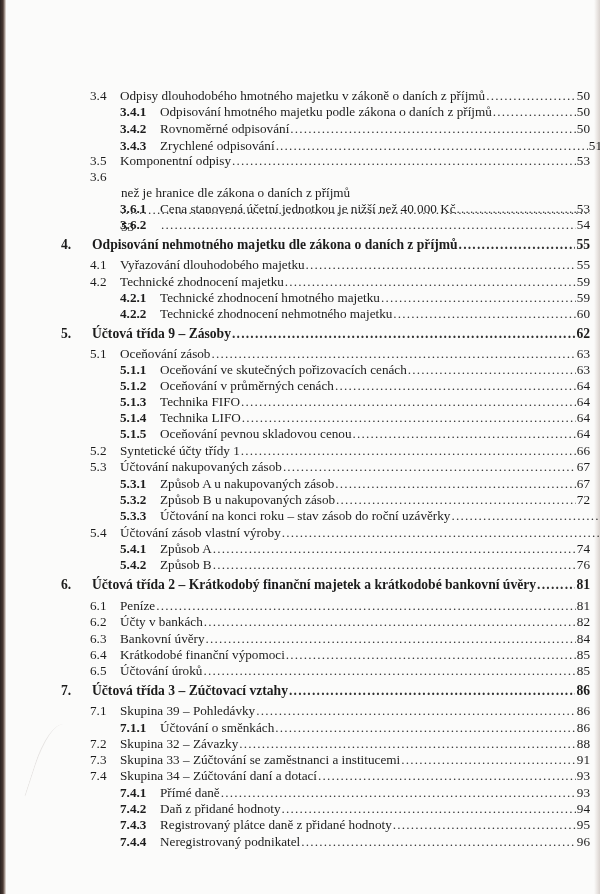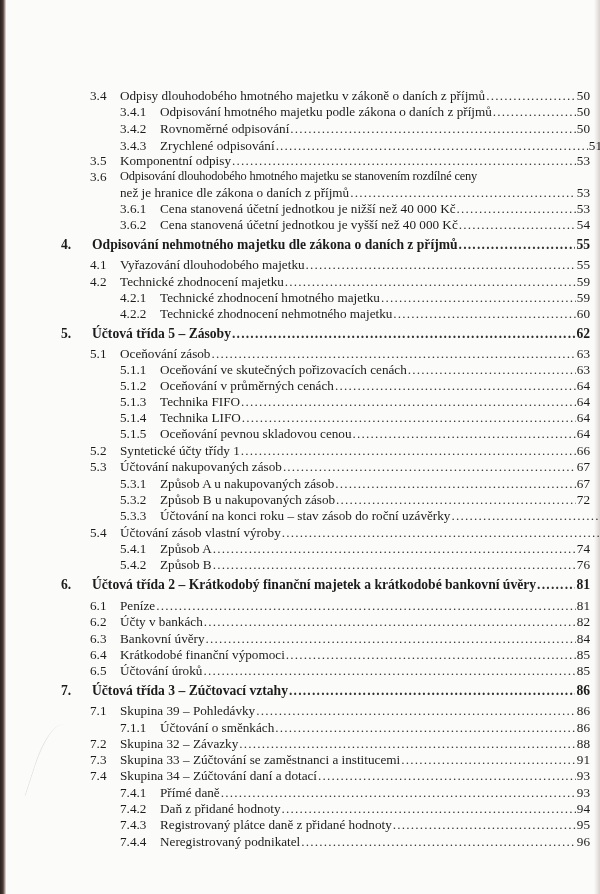--- a/index.html
+++ b/index.html
@@ -36,28 +36,28 @@
       content: "..........................................................................................................................................................................................................................";
     }
     .row .page { flex: 0 0 auto; text-align: right; }
 
     
     .lvl1 { font-weight: bold; font-size: 13.6px; }
     .lvl1 .num { left: 57px; }
     .lvl1 .title-wrap { left: 88px; }
     .lvl2 .num { left: 86px; }
     .lvl2 .title-wrap { left: 116px; }
-    .lvl3 .num { left: 116px; }
+    .lvl3 .num { left: 116px; font-weight: bold; }
     .lvl3 .title-wrap { left: 156px; }
 
     .multi { height: 34px; }
     .multi .first-line {
       position: absolute; left: 116px; top: 0; font-size: 12.4px; letter-spacing: -0.2px;
     }
-    .multi .title-wrap { top: 16px; }
+    .multi .title-wrap { top: 16px; flex-direction: column; }
     .multi .num { top: 0; }
 
     .pencil-mark {
       position: absolute; left: 36px; top: 722px; width: 24px; height: 80px;
       border-left: 1px solid #d9d5d3; border-radius: 60% 0 0 0;
       transform: rotate(18deg); opacity: 0.6;
     }
   </style>
 </head>
 <body>
@@ -102,39 +102,37 @@
     <div class="row lvl2" style="top: 152px;">
       <span class="num">3.5</span>
       <div class="title-wrap">
         <span class="title">Komponentní odpisy</span>
         <span class="leader"></span>
         <span class="page">53</span>
       </div>
     </div>
     <div class="row lvl2 multi" style="top: 168px;">
       <span class="num">3.6</span>
-      <span class="first-line">Odpisování dlouhodobého hmotného majetku se stanovením rozdílné ceny</span>
       <div class="title-wrap">
         <span class="title">než je hranice dle zákona o daních z příjmů</span>
         <span class="leader"></span>
         <span class="page">53</span>
       </div>
     </div>
     <div class="row lvl3" style="top: 200px;">
       <span class="num">3.6.1</span>
       <div class="title-wrap">
         <span class="title">Cena stanovená účetní jednotkou je nižší než 40 000 Kč</span>
         <span class="leader"></span>
         <span class="page">53</span>
       </div>
     </div>
     <div class="row lvl3" style="top: 216px;">
       <span class="num">3.6.2</span>
       <div class="title-wrap">
-        <span class="title">Cena stanovená účetní jednotkou je vyšší než 40 000 Kč</span>
         <span class="leader"></span>
         <span class="page">54</span>
       </div>
     </div>
     <div class="row lvl1" style="top: 236px;">
       <span class="num">4.</span>
       <div class="title-wrap">
         <span class="title">Odpisování nehmotného majetku dle zákona o daních z příjmů</span>
         <span class="leader"></span>
         <span class="page">55</span>
@@ -168,21 +166,21 @@
       <span class="num">4.2.2</span>
       <div class="title-wrap">
         <span class="title">Technické zhodnocení nehmotného majetku</span>
         <span class="leader"></span>
         <span class="page">60</span>
       </div>
     </div>
     <div class="row lvl1" style="top: 325px;">
       <span class="num">5.</span>
       <div class="title-wrap">
-        <span class="title">Účtová třída 5 – Zásoby</span>
+        <span class="title">Účtová třída 9 – Zásoby</span>
         <span class="leader"></span>
         <span class="page">62</span>
       </div>
     </div>
     <div class="row lvl2" style="top: 345px;">
       <span class="num">5.1</span>
       <div class="title-wrap">
         <span class="title">Oceňování zásob</span>
         <span class="leader"></span>
         <span class="page">63</span>

